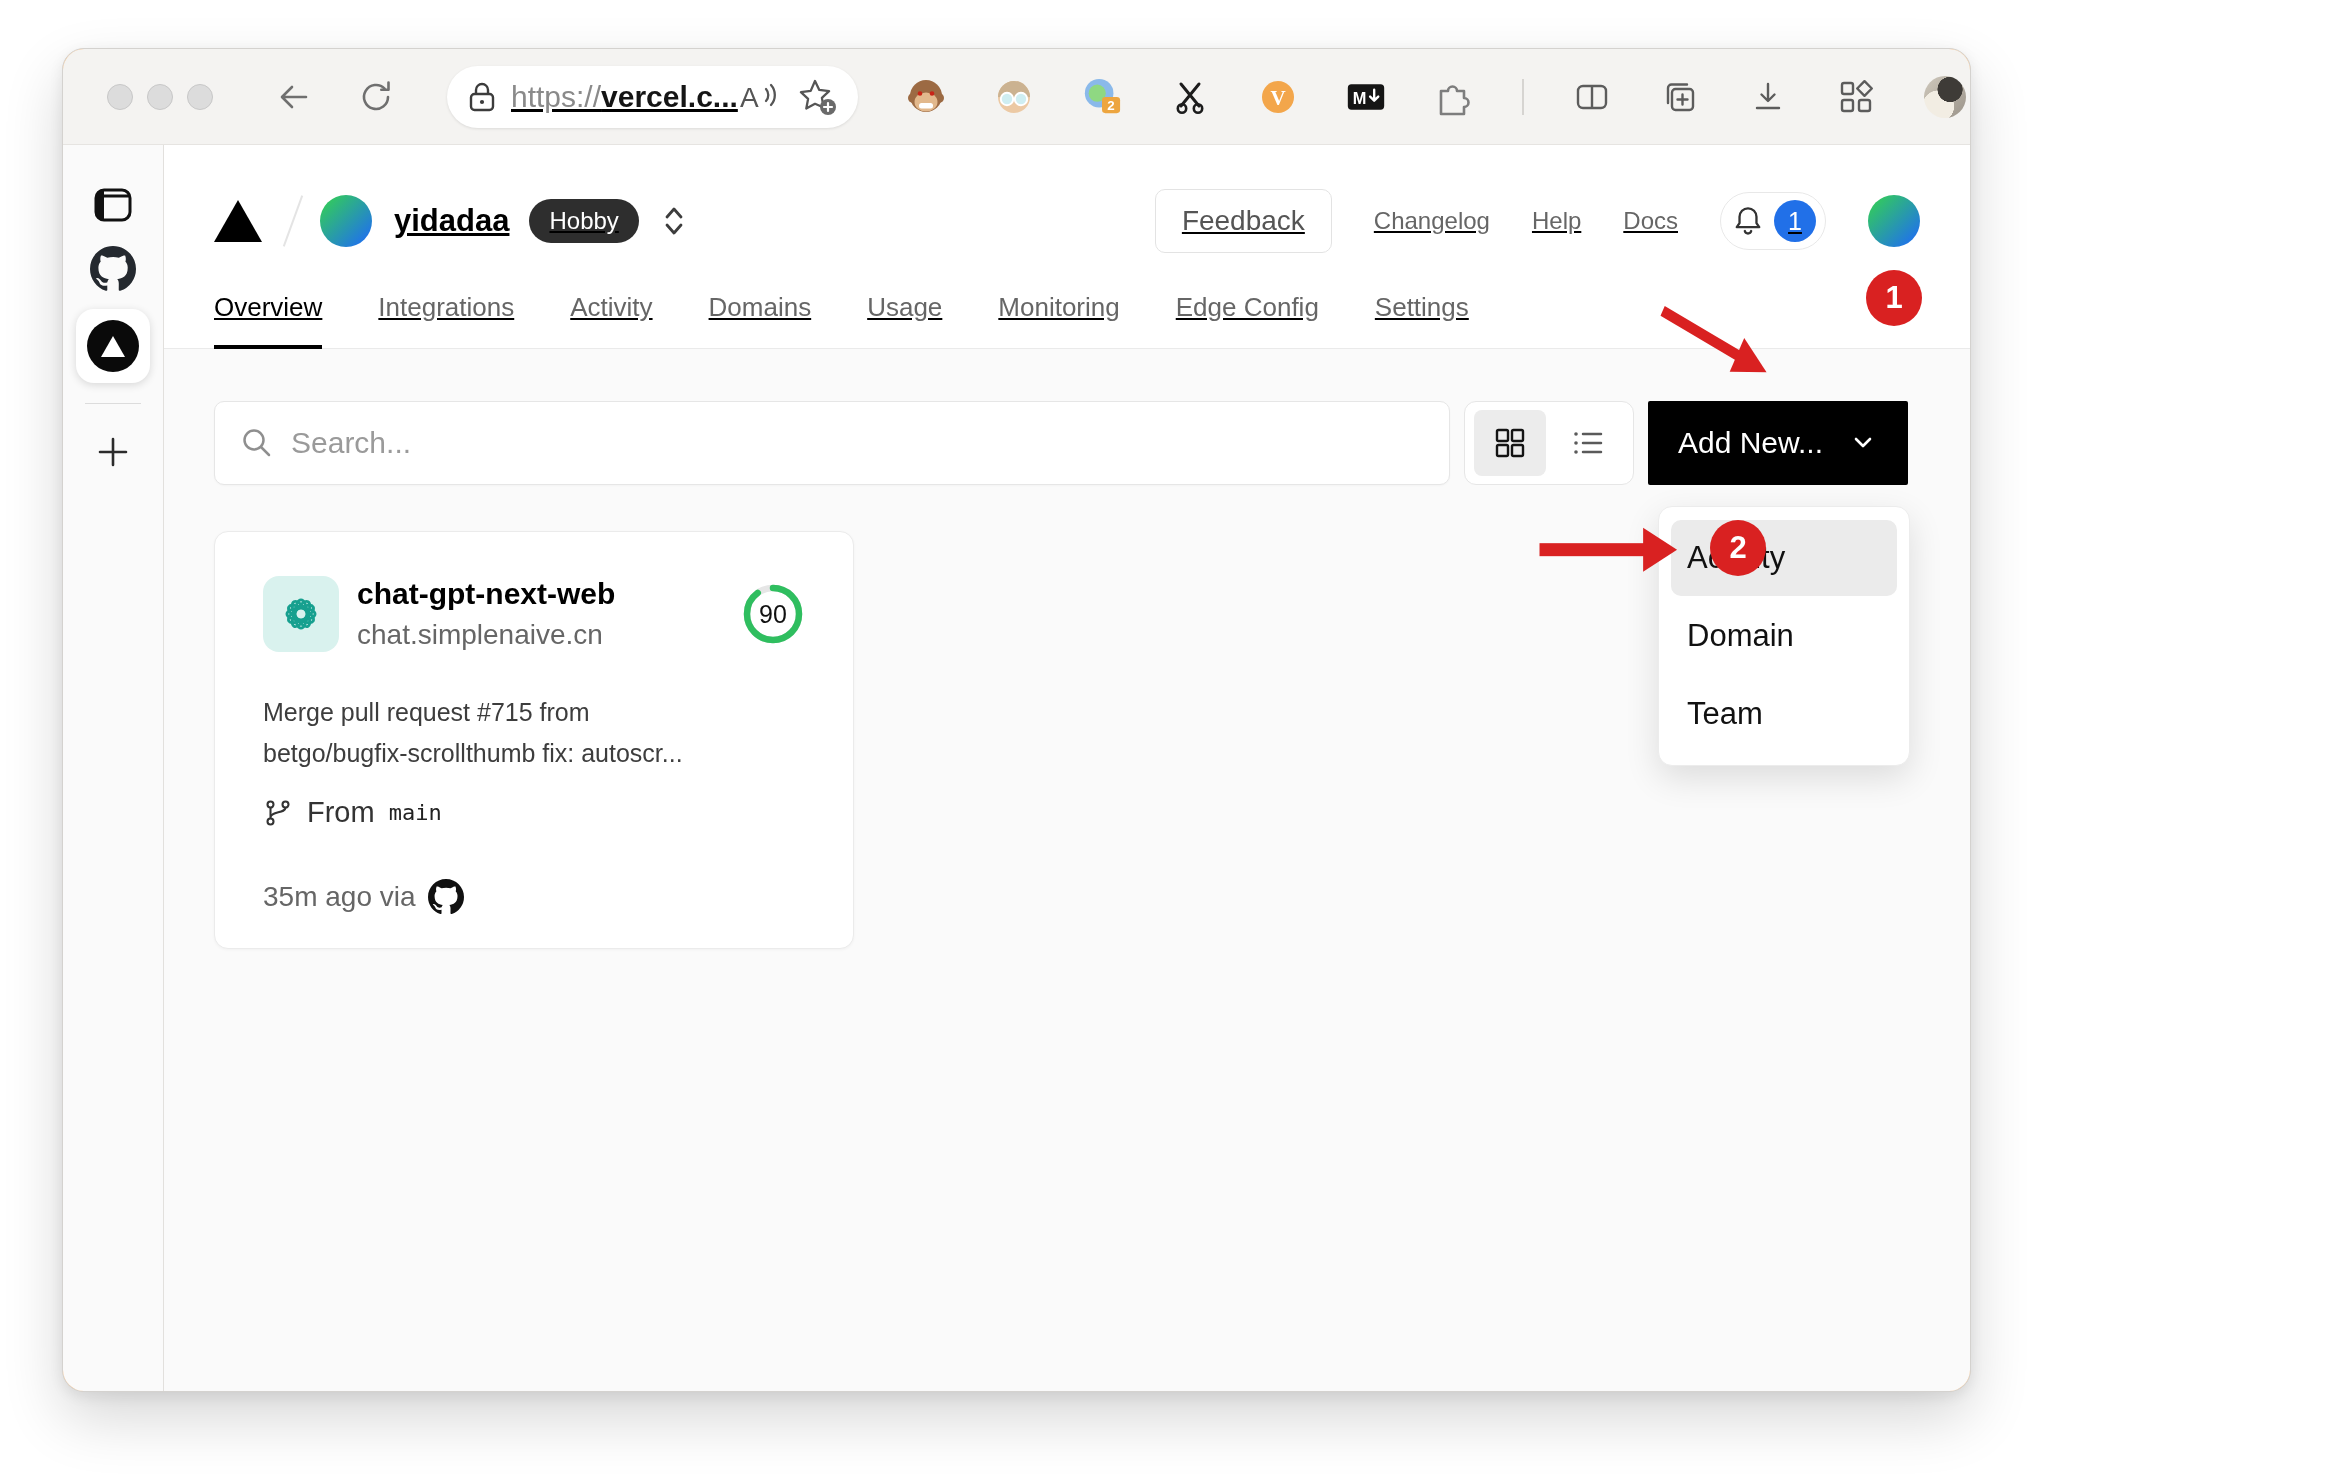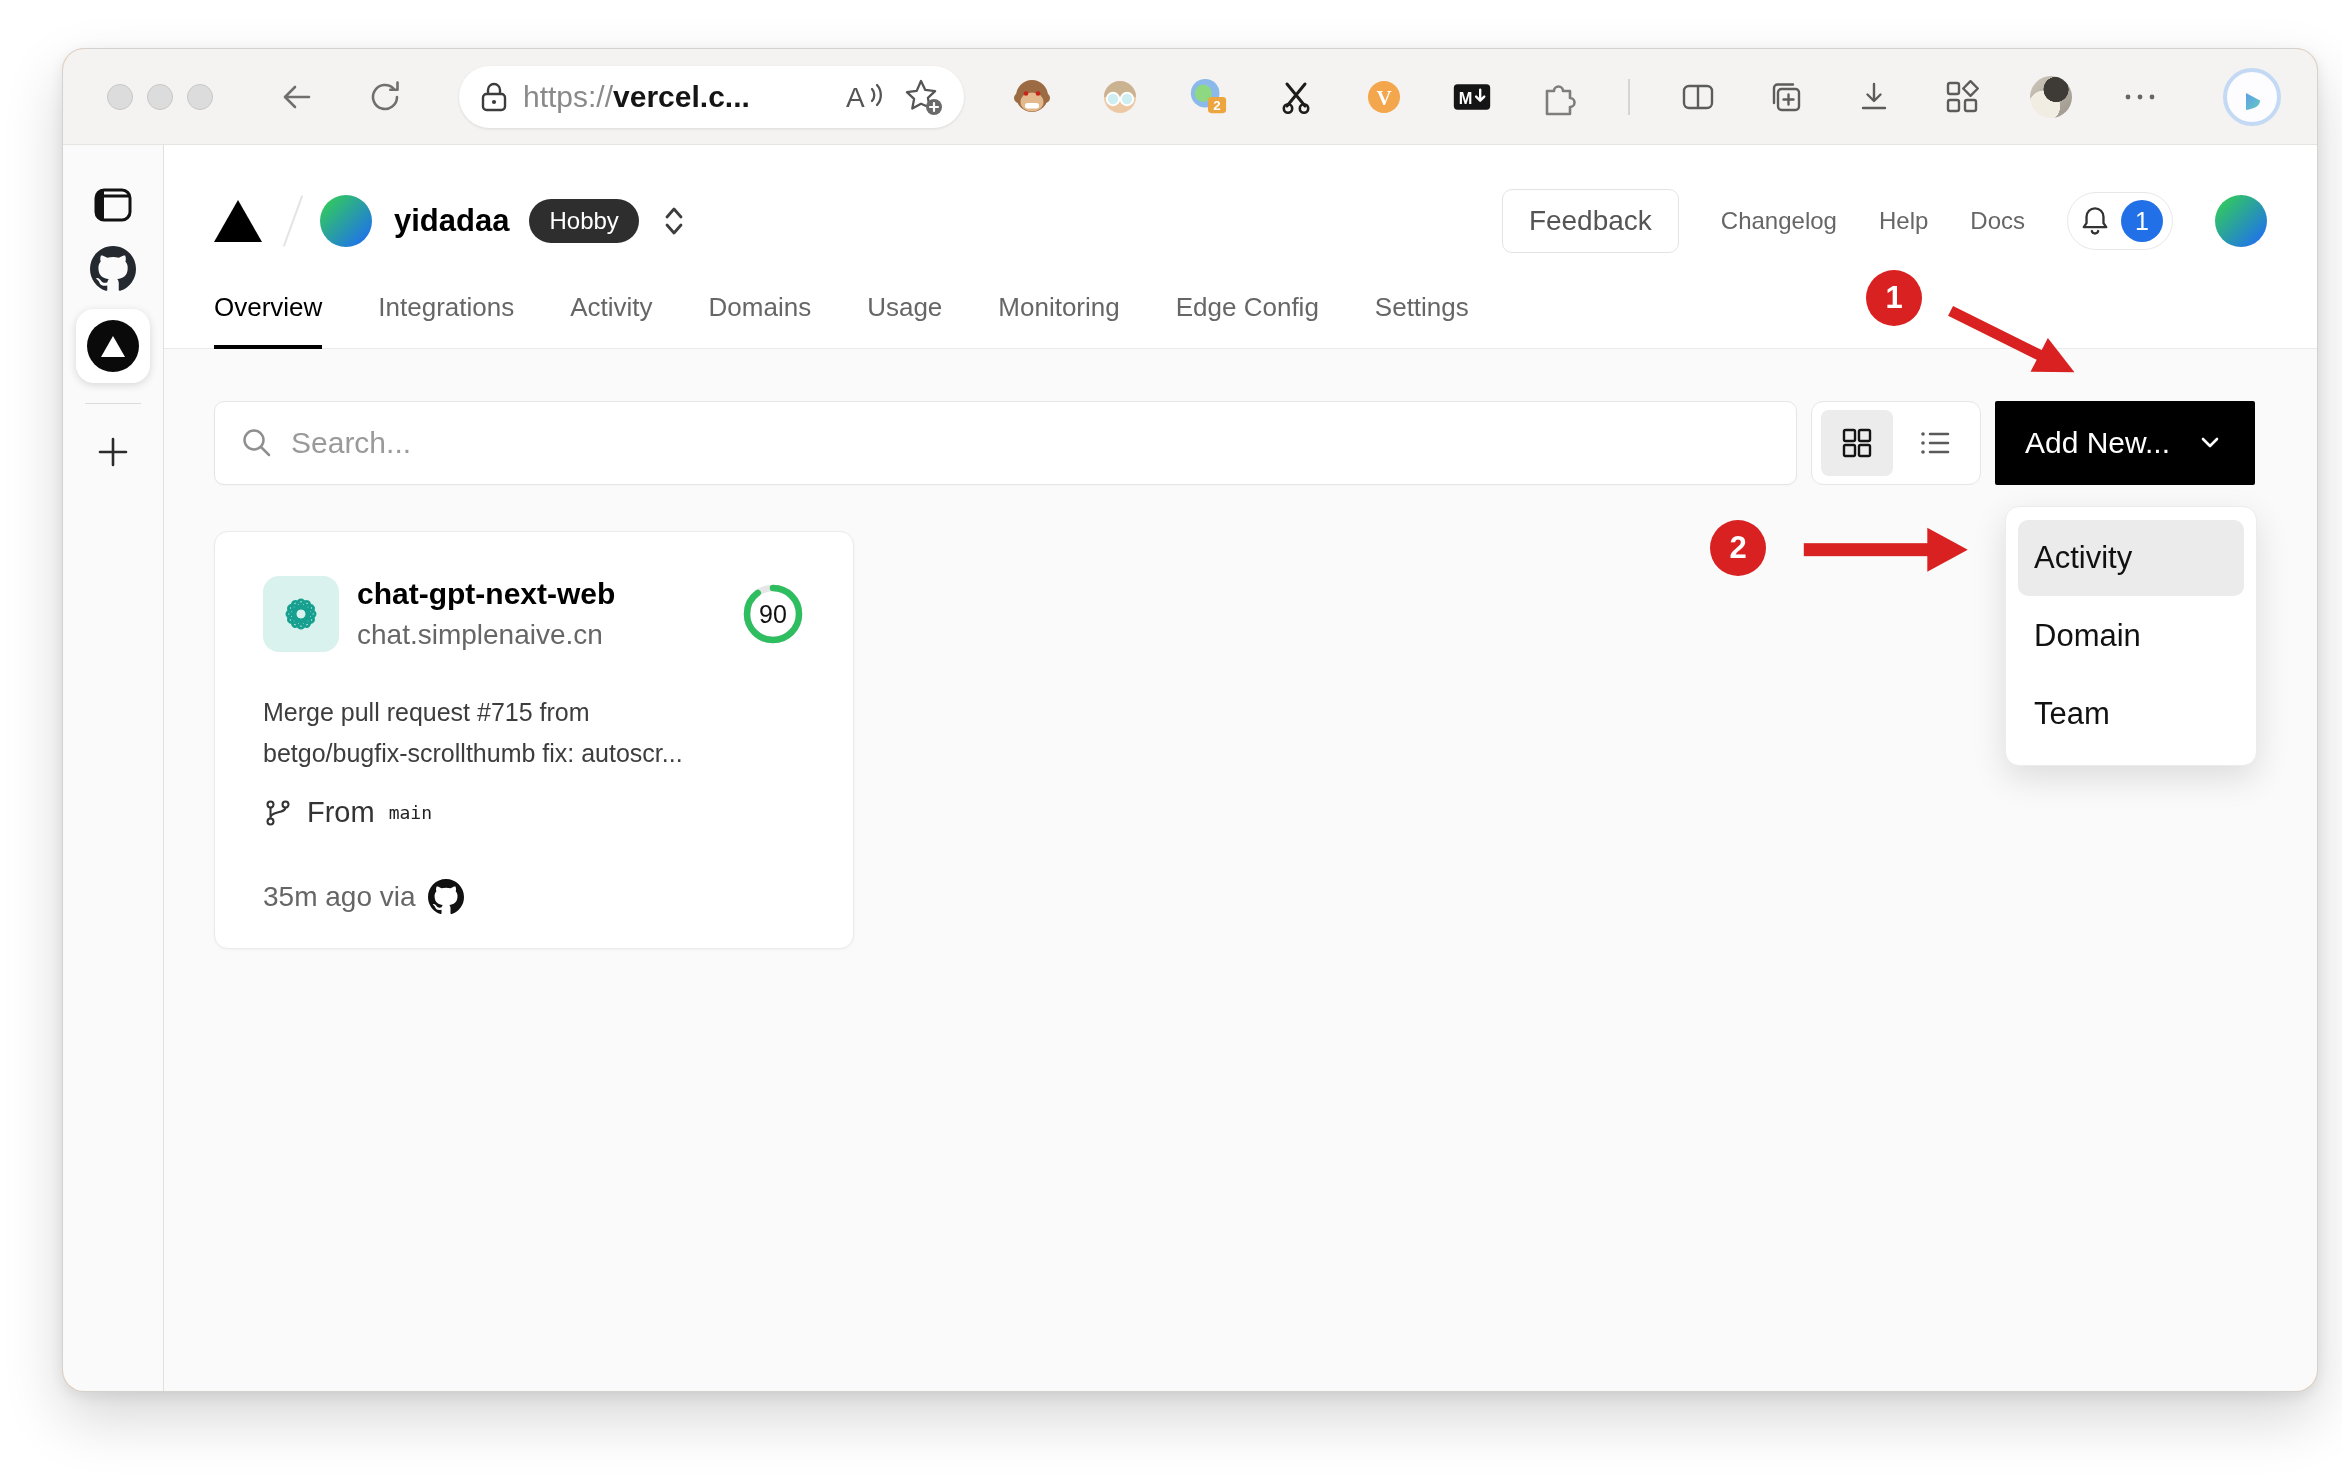--- a/index.html
+++ b/index.html
@@ -1,19 +1,19 @@
 <!DOCTYPE html>
 <html><head>
 <meta charset="utf-8">
 <style>
   * { margin:0; padding:0; box-sizing:border-box; }
   html,body { width:2342px; height:1476px; background:#ffffff; font-family:"Liberation Sans",sans-serif; }
-  .window { position:absolute; left:62px; top:48px; width:2256px; height:1344px;
+  .window { position:absolute; left:62px; top:48px; width:1909px; height:1344px;
     background:#fdba74; border:1px solid #d4d2cf; border-radius:22px; overflow:hidden;
-    box-shadow:0 26px 60px rgba(0,0,0,.16), 0 4px 14px rgba(0,0,0,.08); }
+    box-shadow:0 26px 60px rgba(0,0,0,.16), 0 4px 14px rgba(0,0,0,.08);text-decoration:underline; }
 
   
   .toolbar { height:96px; display:flex; align-items:center; padding:0 36px 0 44px;
     border-bottom:1px solid #e6e4e1; background:#f4f3f1; }
   .lights { display:flex; gap:14px; }
   .light { width:26px; height:26px; border-radius:50%; background:#dcdcdc; border:1px solid #c7c7c7; }
   .navbtn { width:44px; height:44px; display:flex; align-items:center; justify-content:center; }
   .urlpill { margin-left:52px; width:505px; height:62px; background:#fff; border-radius:31px;
     display:flex; align-items:center; padding:0 20px; box-shadow:0 1px 3px rgba(0,0,0,.10); }
   .urltext { margin-left:14px; font-size:30px; color:#8a8a8a; white-space:nowrap; }
@@ -91,21 +91,21 @@
     border:1px solid #ebebeb; border-radius:14px; padding:44px 48px; box-shadow:0 1px 3px rgba(0,0,0,.04); }
   .cardhead { display:flex; align-items:center; }
   .proj-icon { width:76px; height:76px; border-radius:16px; background:#d9f2ee; display:flex; align-items:center; justify-content:center; }
   .proj-meta { margin-left:18px; }
   .proj-name { font-size:30px; font-weight:700; color:#000; }
   .proj-domain { font-size:28px; color:#666; margin-top:8px; }
   .ring-wrap { margin-left:auto; position:relative; width:64px; height:64px; }
   .ring-score { position:absolute; inset:0; display:flex; align-items:center; justify-content:center; font-size:25px; color:#111; }
   .desc { margin-top:40px; font-size:25px; color:#3d3d3d; line-height:41px; }
   .branchrow { margin-top:22px; display:flex; align-items:center; gap:14px; font-size:29px; color:#333; }
-  .branch-name { font-family:"DejaVu Sans Mono",monospace; font-size:18px; color:#222; }
+  .branch-name { font-family:"DejaVu Sans Mono",monospace; font-size:22px; color:#222; }
   .cardfoot { margin-top:50px; display:flex; align-items:center; gap:12px; font-size:28px; color:#666; }
 
   
   .anno { position:absolute; inset:0; z-index:60; pointer-events:none; }
   .anno-badge { position:absolute; width:56px; height:56px; border-radius:50%; background:#d92121;
     color:#fff; font-size:31px; font-weight:700; display:flex; align-items:center; justify-content:center; }
   svg.arrows { position:absolute; inset:0; width:100%; height:100%; }
 </style>
 </head>
 <body>

